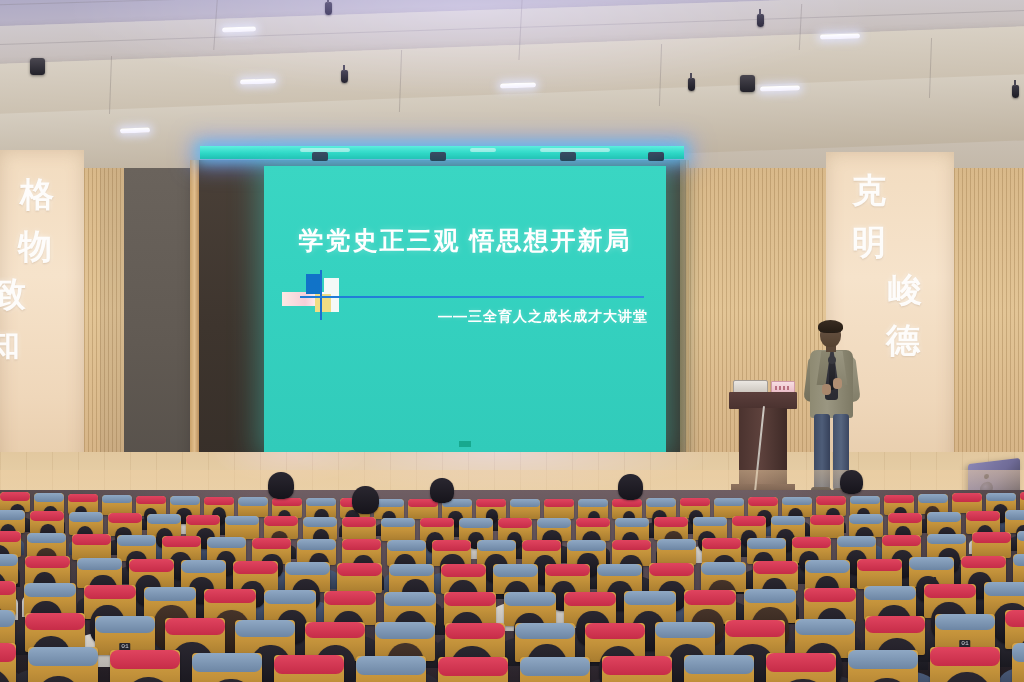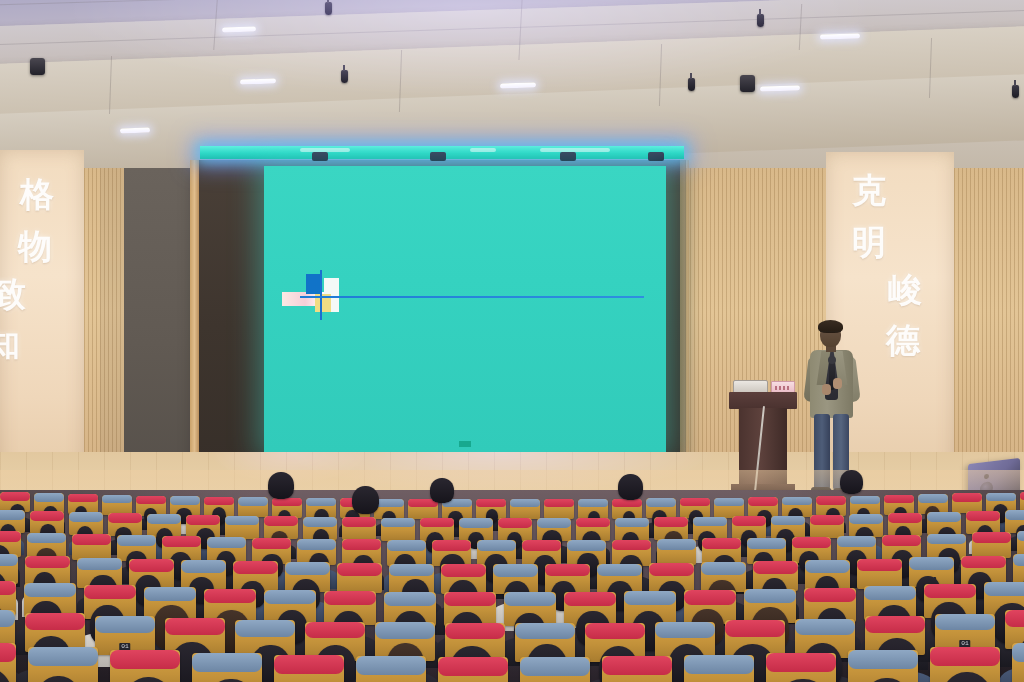--- a/index.html
+++ b/index.html
@@ -261,30 +261,32 @@
   <div class="ledbar"></div>
   <div class="ledbar-fix" style="left:312px;"></div>
   <div class="ledbar-fix" style="left:430px;"></div>
   <div class="ledbar-fix" style="left:560px;"></div>
   <div class="ledbar-fix" style="left:648px;"></div>
   <div class="ledbar-note" style="left:300px;width:50px;"></div>
   <div class="ledbar-note" style="left:470px;width:26px;"></div>
   <div class="ledbar-note" style="left:540px;width:70px;"></div>
 
   <div class="screen">
+    <div class="slide-title">学党史正三观  悟思想开新局</div>
 
     <div class="logo-motif">
       <div class="lm-pink"></div>
       <div class="lm-blue"></div>
       <div class="lm-white"></div>
       <div class="lm-yellow"></div>
       <div class="lm-vline"></div>
     </div>
 
     <div class="rule"></div>
+    <div class="subtitle">——三全育人之成长成才大讲堂</div>
     <div class="taskbar-dot"></div>
   </div>
 
   <div class="stage"></div>
   <div class="stage-glow"></div>
   <div class="stage-glow2"></div>
 
   <div class="podium">
     <div class="laptop"></div>
     <div class="pod-card"></div>

